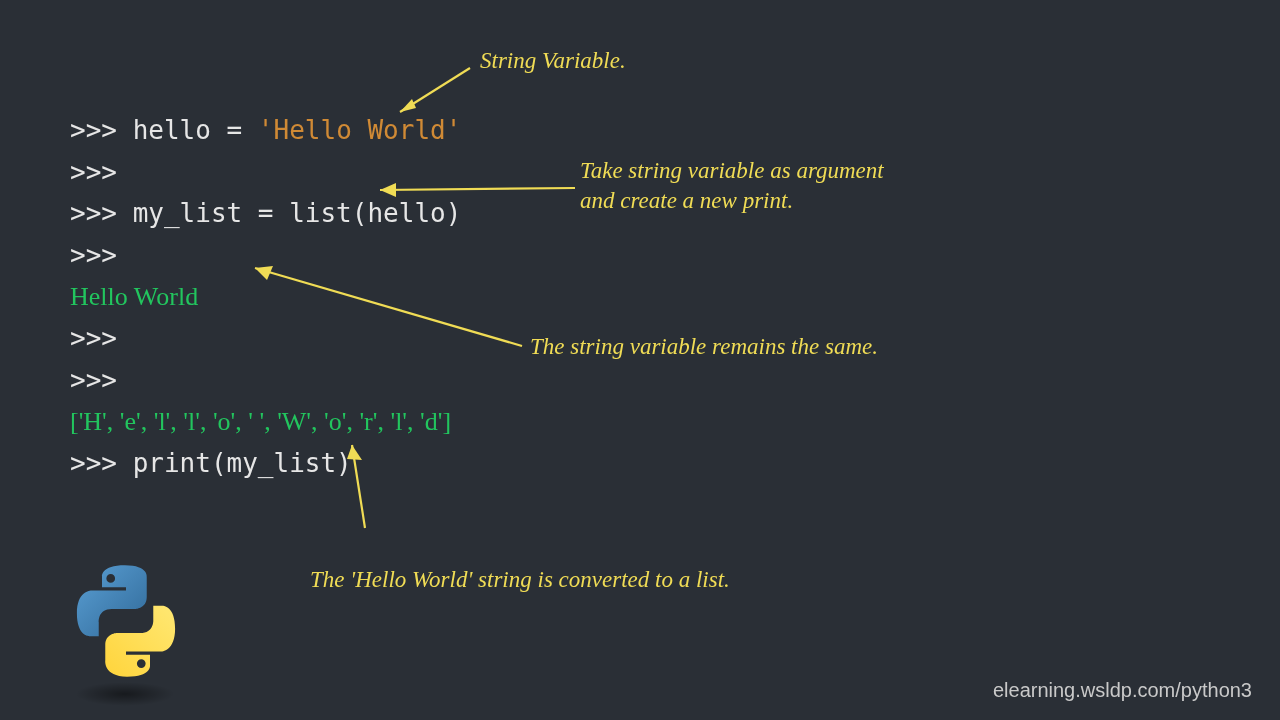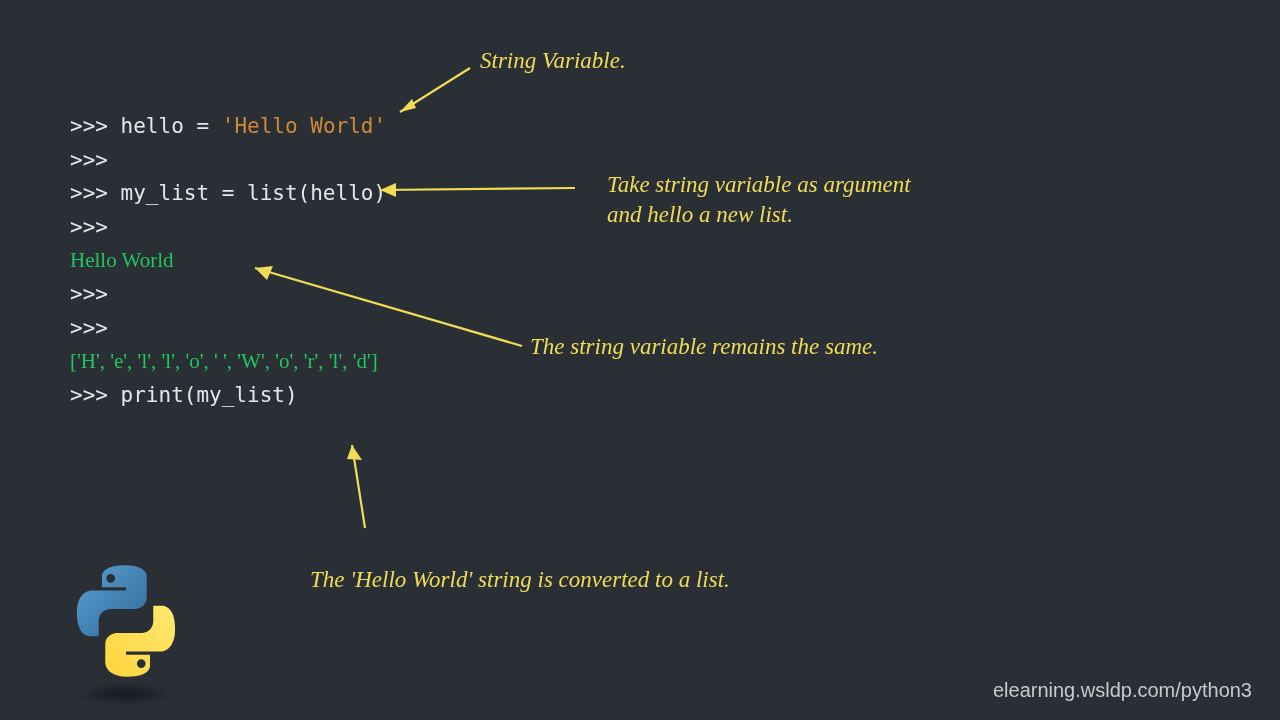--- a/index.html
+++ b/index.html
@@ -9,21 +9,21 @@
     height: 720px;
     background: #2a2f36;
     font-family: "DejaVu Sans Mono", "Consolas", monospace;
     position: relative;
     overflow: hidden;
   }
   .code-block {
     position: absolute;
     left: 70px;
     top: 110px;
-    font-size: 21px;
+    font-size: 26px;
     line-height: 1.6;
     color: #e6e6e6;
     font-family: "DejaVu Sans Mono", "Consolas", monospace;
   }
   .code-line {
     white-space: pre;
   }
   .p-white { color: #e6e6e6; }
   .p-orange { color: #d08a35; }
   .p-blue { color: #22c55e; font-family: Liberation Serif, serif; }
@@ -78,23 +78,23 @@
   <div class="code-line p-white">&gt;&gt;&gt;</div>
   <div class="code-line p-blue">Hello World</div>
   <div class="code-line p-white">&gt;&gt;&gt;</div>
   <div class="code-line p-white">&gt;&gt;&gt;</div>
   <div class="code-line p-blue">['H', 'e', 'l', 'l', 'o', ' ', 'W', 'o', 'r', 'l', 'd']</div>
   <div class="code-line"><span class="p-white">&gt;&gt;&gt; </span><span class="p-white">print(my_list)</span></div>
 </div>
 
 <div class="annotation" style="left:480px; top:46px;">String Variable.</div>
 
-<div class="annotation" style="left:580px; top:170px;margin-left:27px;">
+<div class="annotation" style="left:580px; top:156px;">
   <div>Take string variable as argument</div>
-  <div>and hello a new list.</div>
+  <div>and create a new print.</div>
 </div>
 
 <div class="annotation" style="left:530px; top:332px;">The string variable remains the same.</div>
 
 <div class="annotation" style="left:310px; top:535px;margin-top:30px;">The 'Hello World' string is converted to a list.</div>
 
 <svg class="arrow" style="left:0;top:0;" width="1280" height="720">
   <line x1="470" y1="68" x2="400" y2="112"></line>
   <polygon class="head" points="400,112 412,99 416,108"></polygon>
 </svg>

